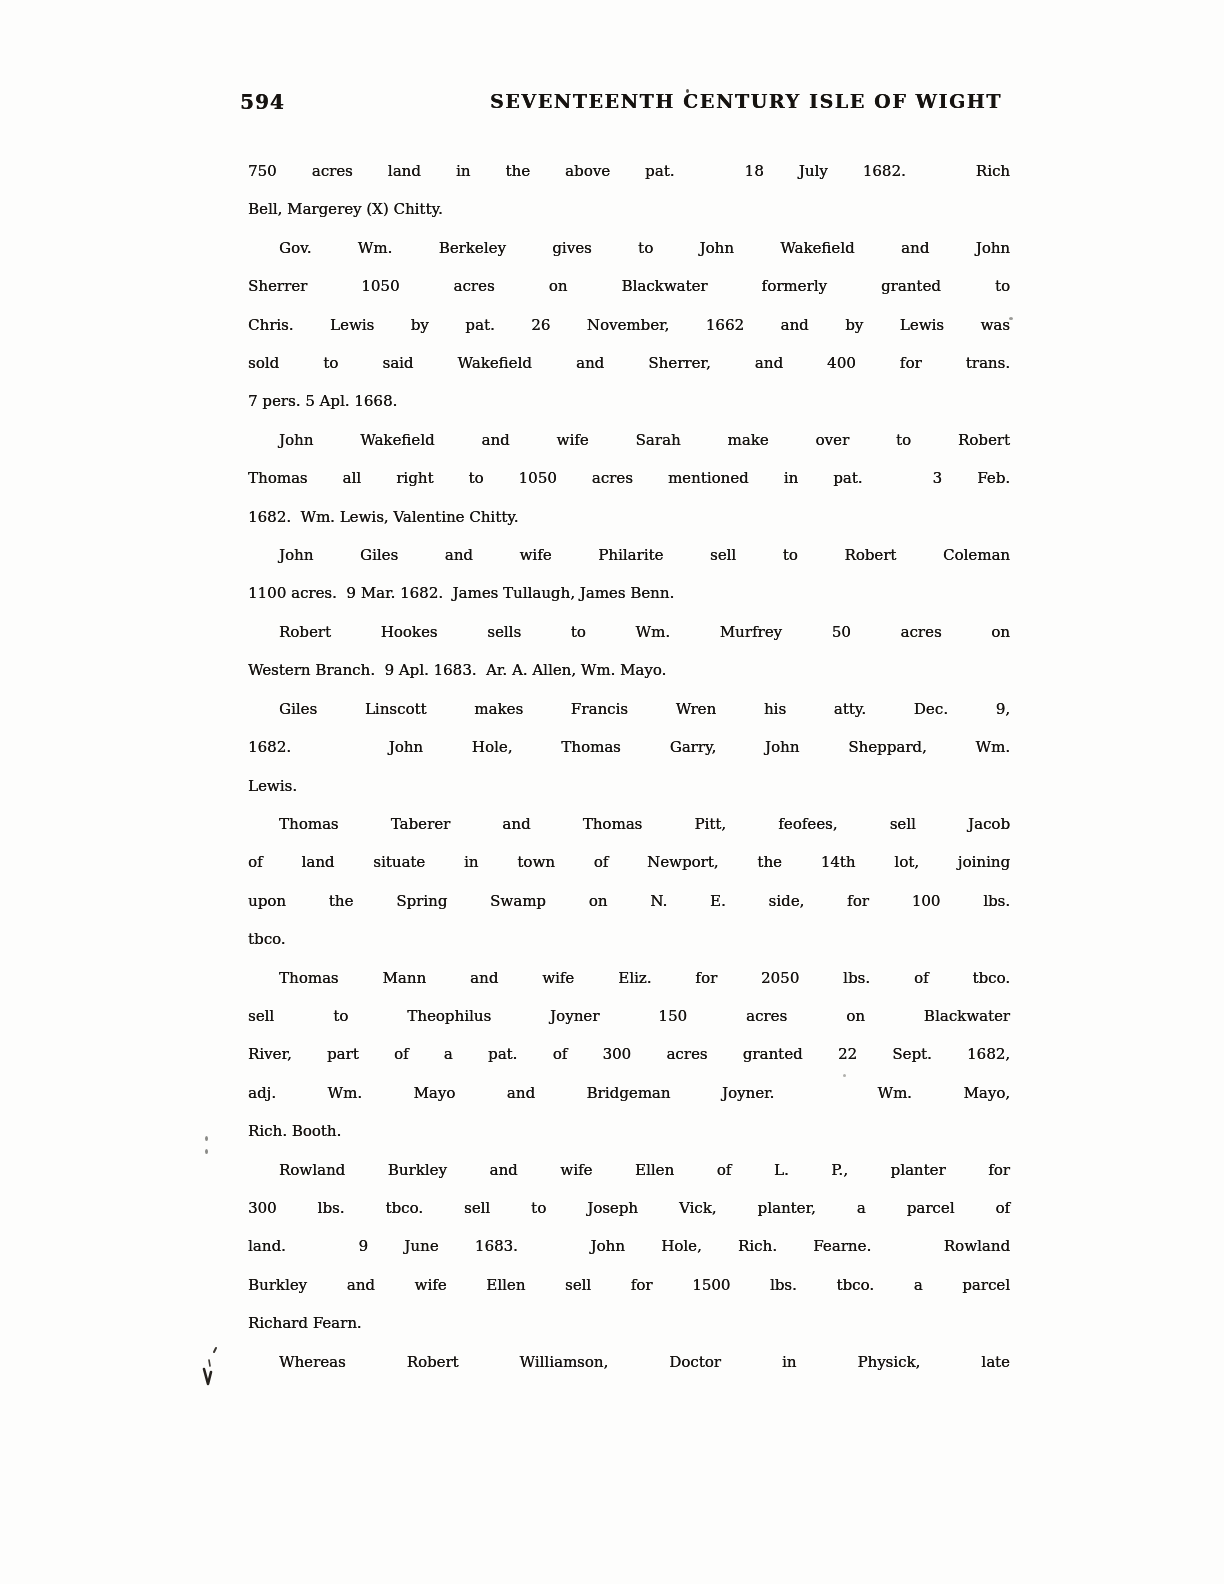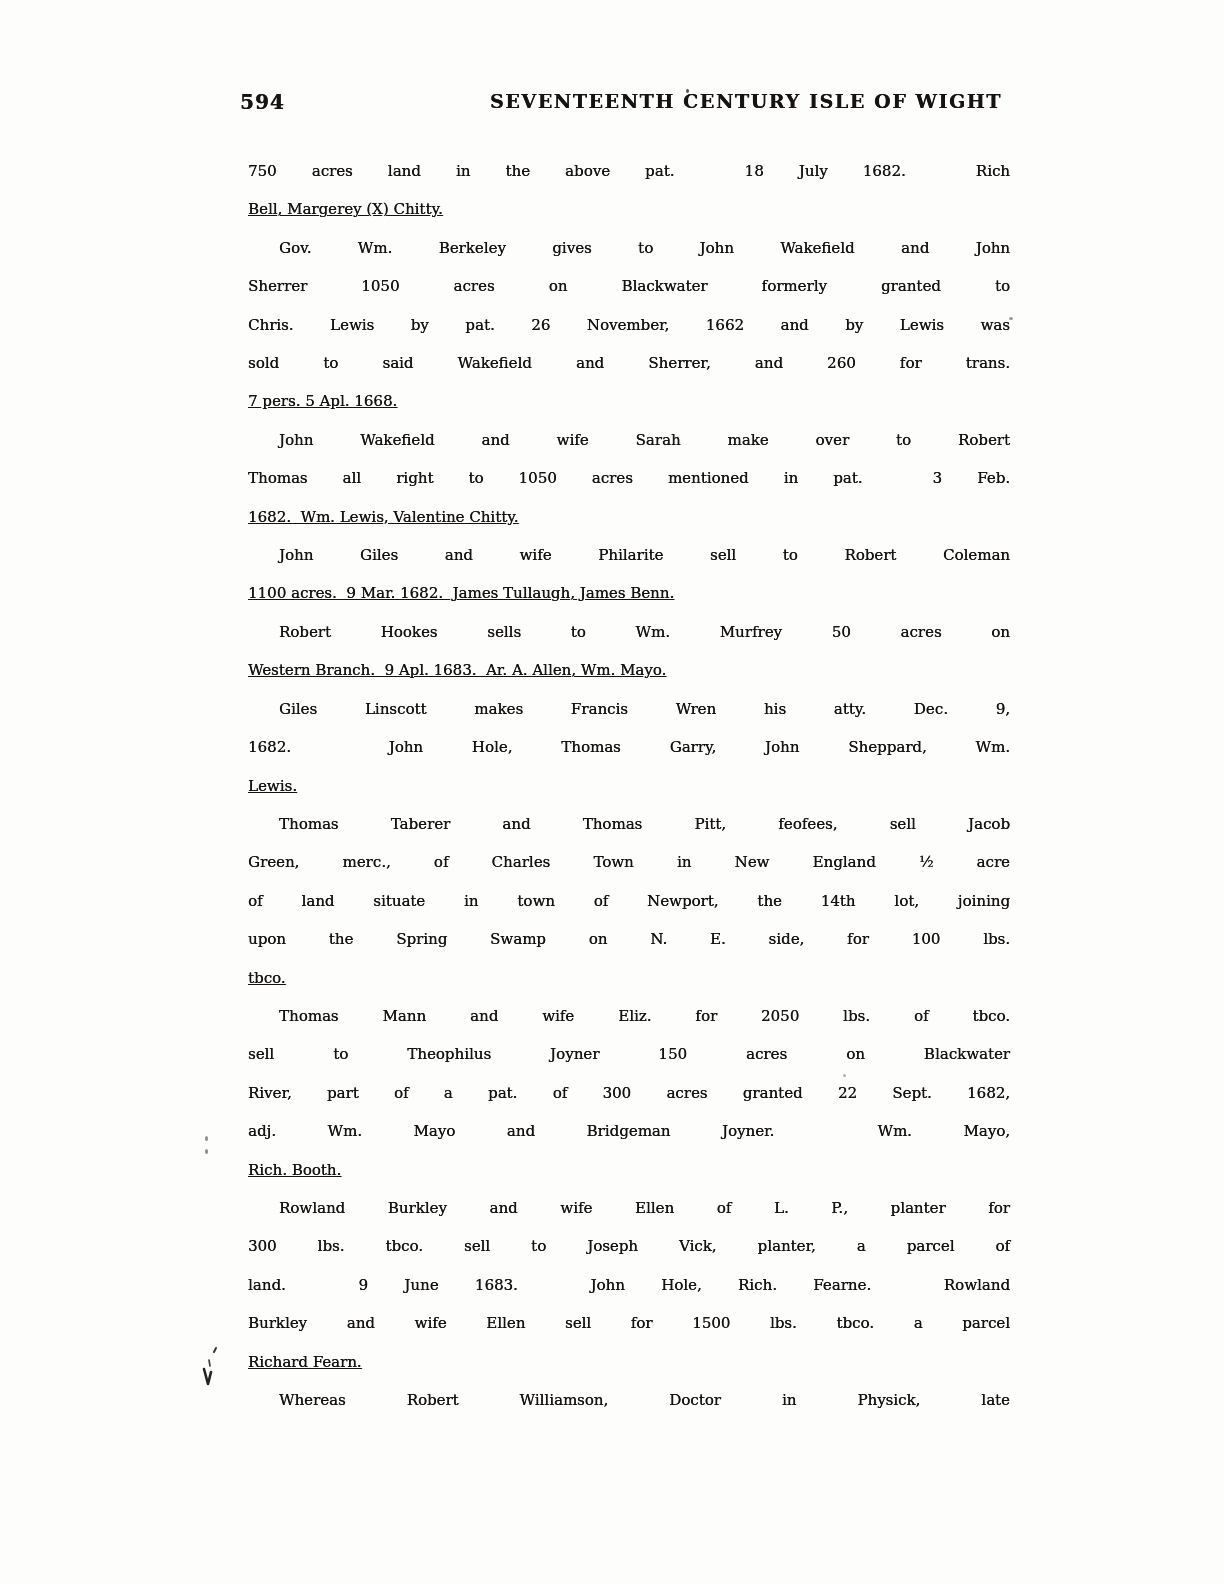--- a/index.html
+++ b/index.html
@@ -54,21 +54,20 @@
   }
   .para { margin: 0; }
   .line {
     white-space: pre-wrap;
     text-align: justify;
     text-align-last: justify;
   }
   .line.natural {
     text-align: left;
     text-align-last: auto;
-    text-decoration: underline;
   }
   .line.indent { padding-left: 31px; }
   .margin-tick {
     position: absolute;
     left: 198px;
     top: 1342px;
     width: 26px;
     height: 48px;
   }
   .speck {
@@ -94,21 +93,21 @@
 
   <div class="text-block" id="text-block">
       <div class="para">
         <div class="line">750 acres land in the above pat.  18 July 1682.  Rich</div>
         <div class="line natural">Bell, Margerey (X) Chitty.</div>
       </div>
       <div class="para">
         <div class="line indent">Gov. Wm. Berkeley gives to John Wakefield and John</div>
         <div class="line">Sherrer 1050 acres on Blackwater formerly granted to</div>
         <div class="line">Chris. Lewis by pat. 26 November, 1662 and by Lewis was</div>
-        <div class="line">sold to said Wakefield and Sherrer, and 260 for trans.</div>
+        <div class="line">sold to said Wakefield and Sherrer, and 400 for trans.</div>
         <div class="line natural">7 pers. 5 Apl. 1668.</div>
       </div>
       <div class="para">
         <div class="line indent">John Wakefield and wife Sarah make over to Robert</div>
         <div class="line">Thomas all right to 1050 acres mentioned in pat.  3 Feb.</div>
         <div class="line natural">1682.  Wm. Lewis, Valentine Chitty.</div>
       </div>
       <div class="para">
         <div class="line indent">John Giles and wife Philarite sell to Robert Coleman</div>
         <div class="line natural">1100 acres.  9 Mar. 1682.  James Tullaugh, James Benn.</div>
@@ -117,21 +116,20 @@
         <div class="line indent">Robert Hookes sells to Wm. Murfrey 50 acres on</div>
         <div class="line natural">Western Branch.  9 Apl. 1683.  Ar. A. Allen, Wm. Mayo.</div>
       </div>
       <div class="para">
         <div class="line indent">Giles Linscott makes Francis Wren his atty. Dec. 9,</div>
         <div class="line">1682.  John Hole, Thomas Garry, John Sheppard, Wm.</div>
         <div class="line natural">Lewis.</div>
       </div>
       <div class="para">
         <div class="line indent">Thomas Taberer and Thomas Pitt, feofees, sell Jacob</div>
-        <div class="line">Green, merc., of Charles Town in New England ½ acre</div>
         <div class="line">of land situate in town of Newport, the 14th lot, joining</div>
         <div class="line">upon the Spring Swamp on N. E. side, for 100 lbs.</div>
         <div class="line natural">tbco.</div>
       </div>
       <div class="para">
         <div class="line indent">Thomas Mann and wife Eliz. for 2050 lbs. of tbco.</div>
         <div class="line">sell to Theophilus Joyner 150 acres on Blackwater</div>
         <div class="line">River, part of a pat. of 300 acres granted 22 Sept. 1682,</div>
         <div class="line">adj. Wm. Mayo and Bridgeman Joyner.  Wm. Mayo,</div>
         <div class="line natural">Rich. Booth.</div>

